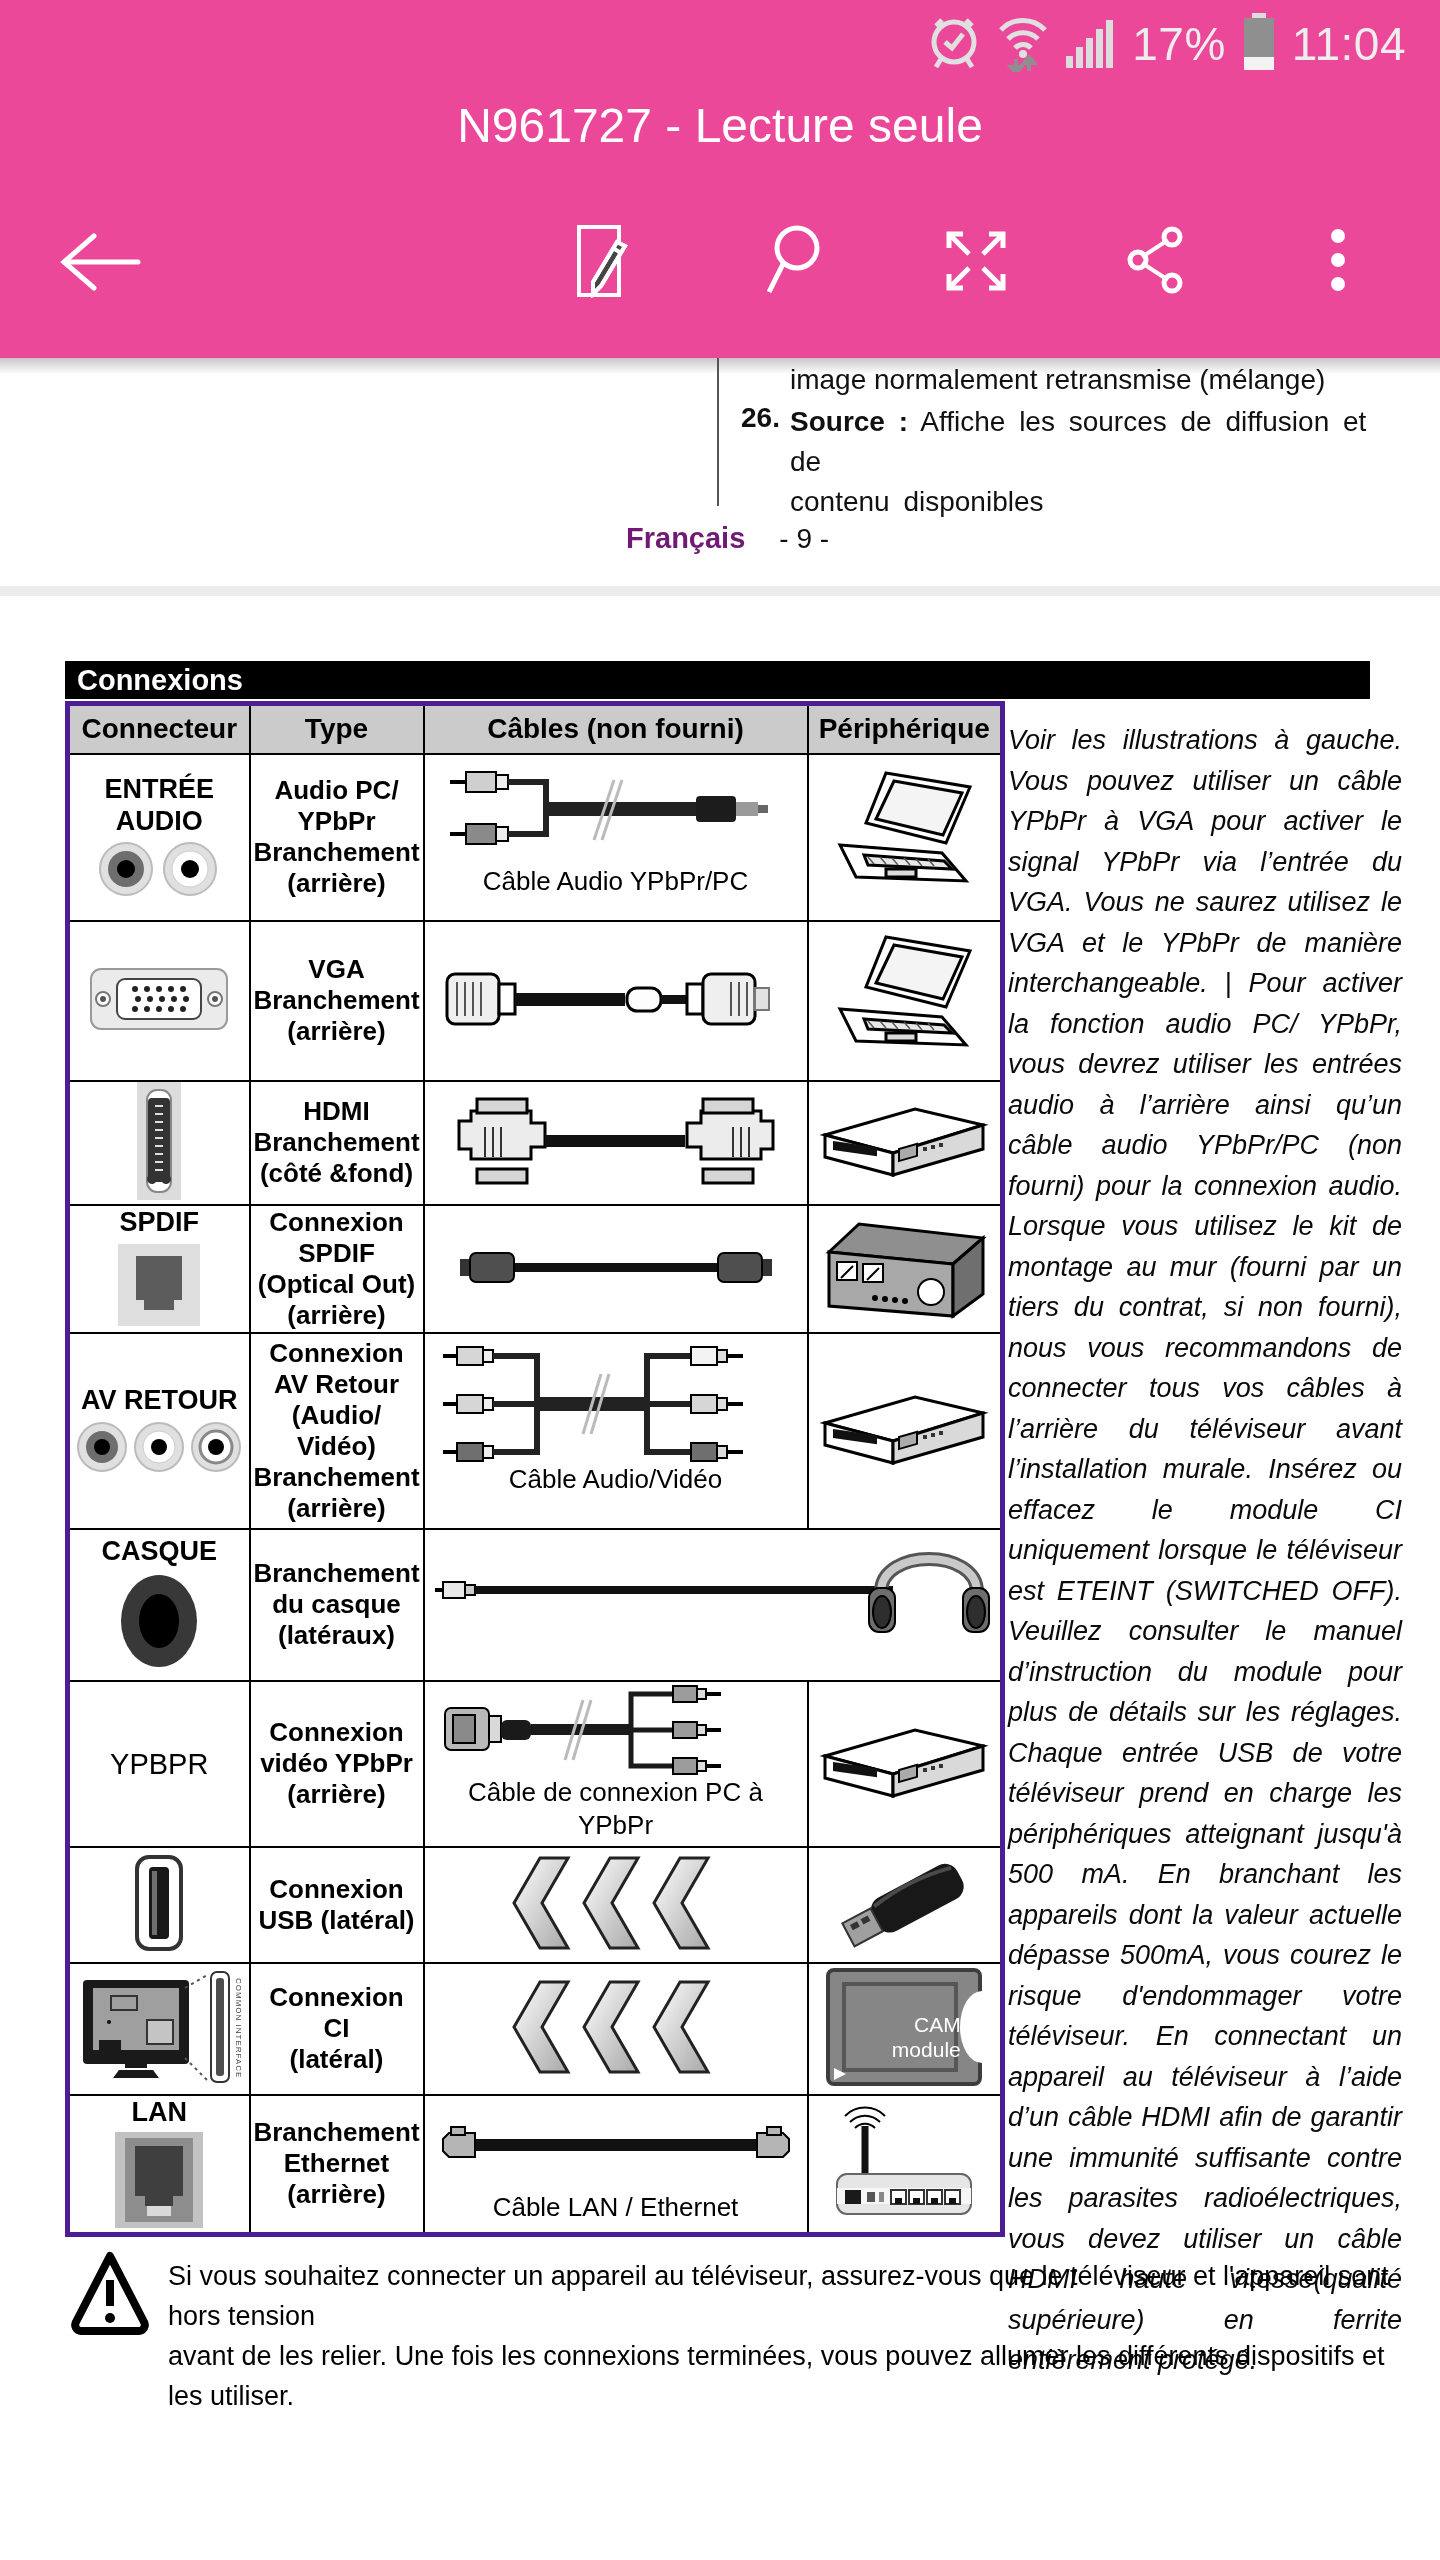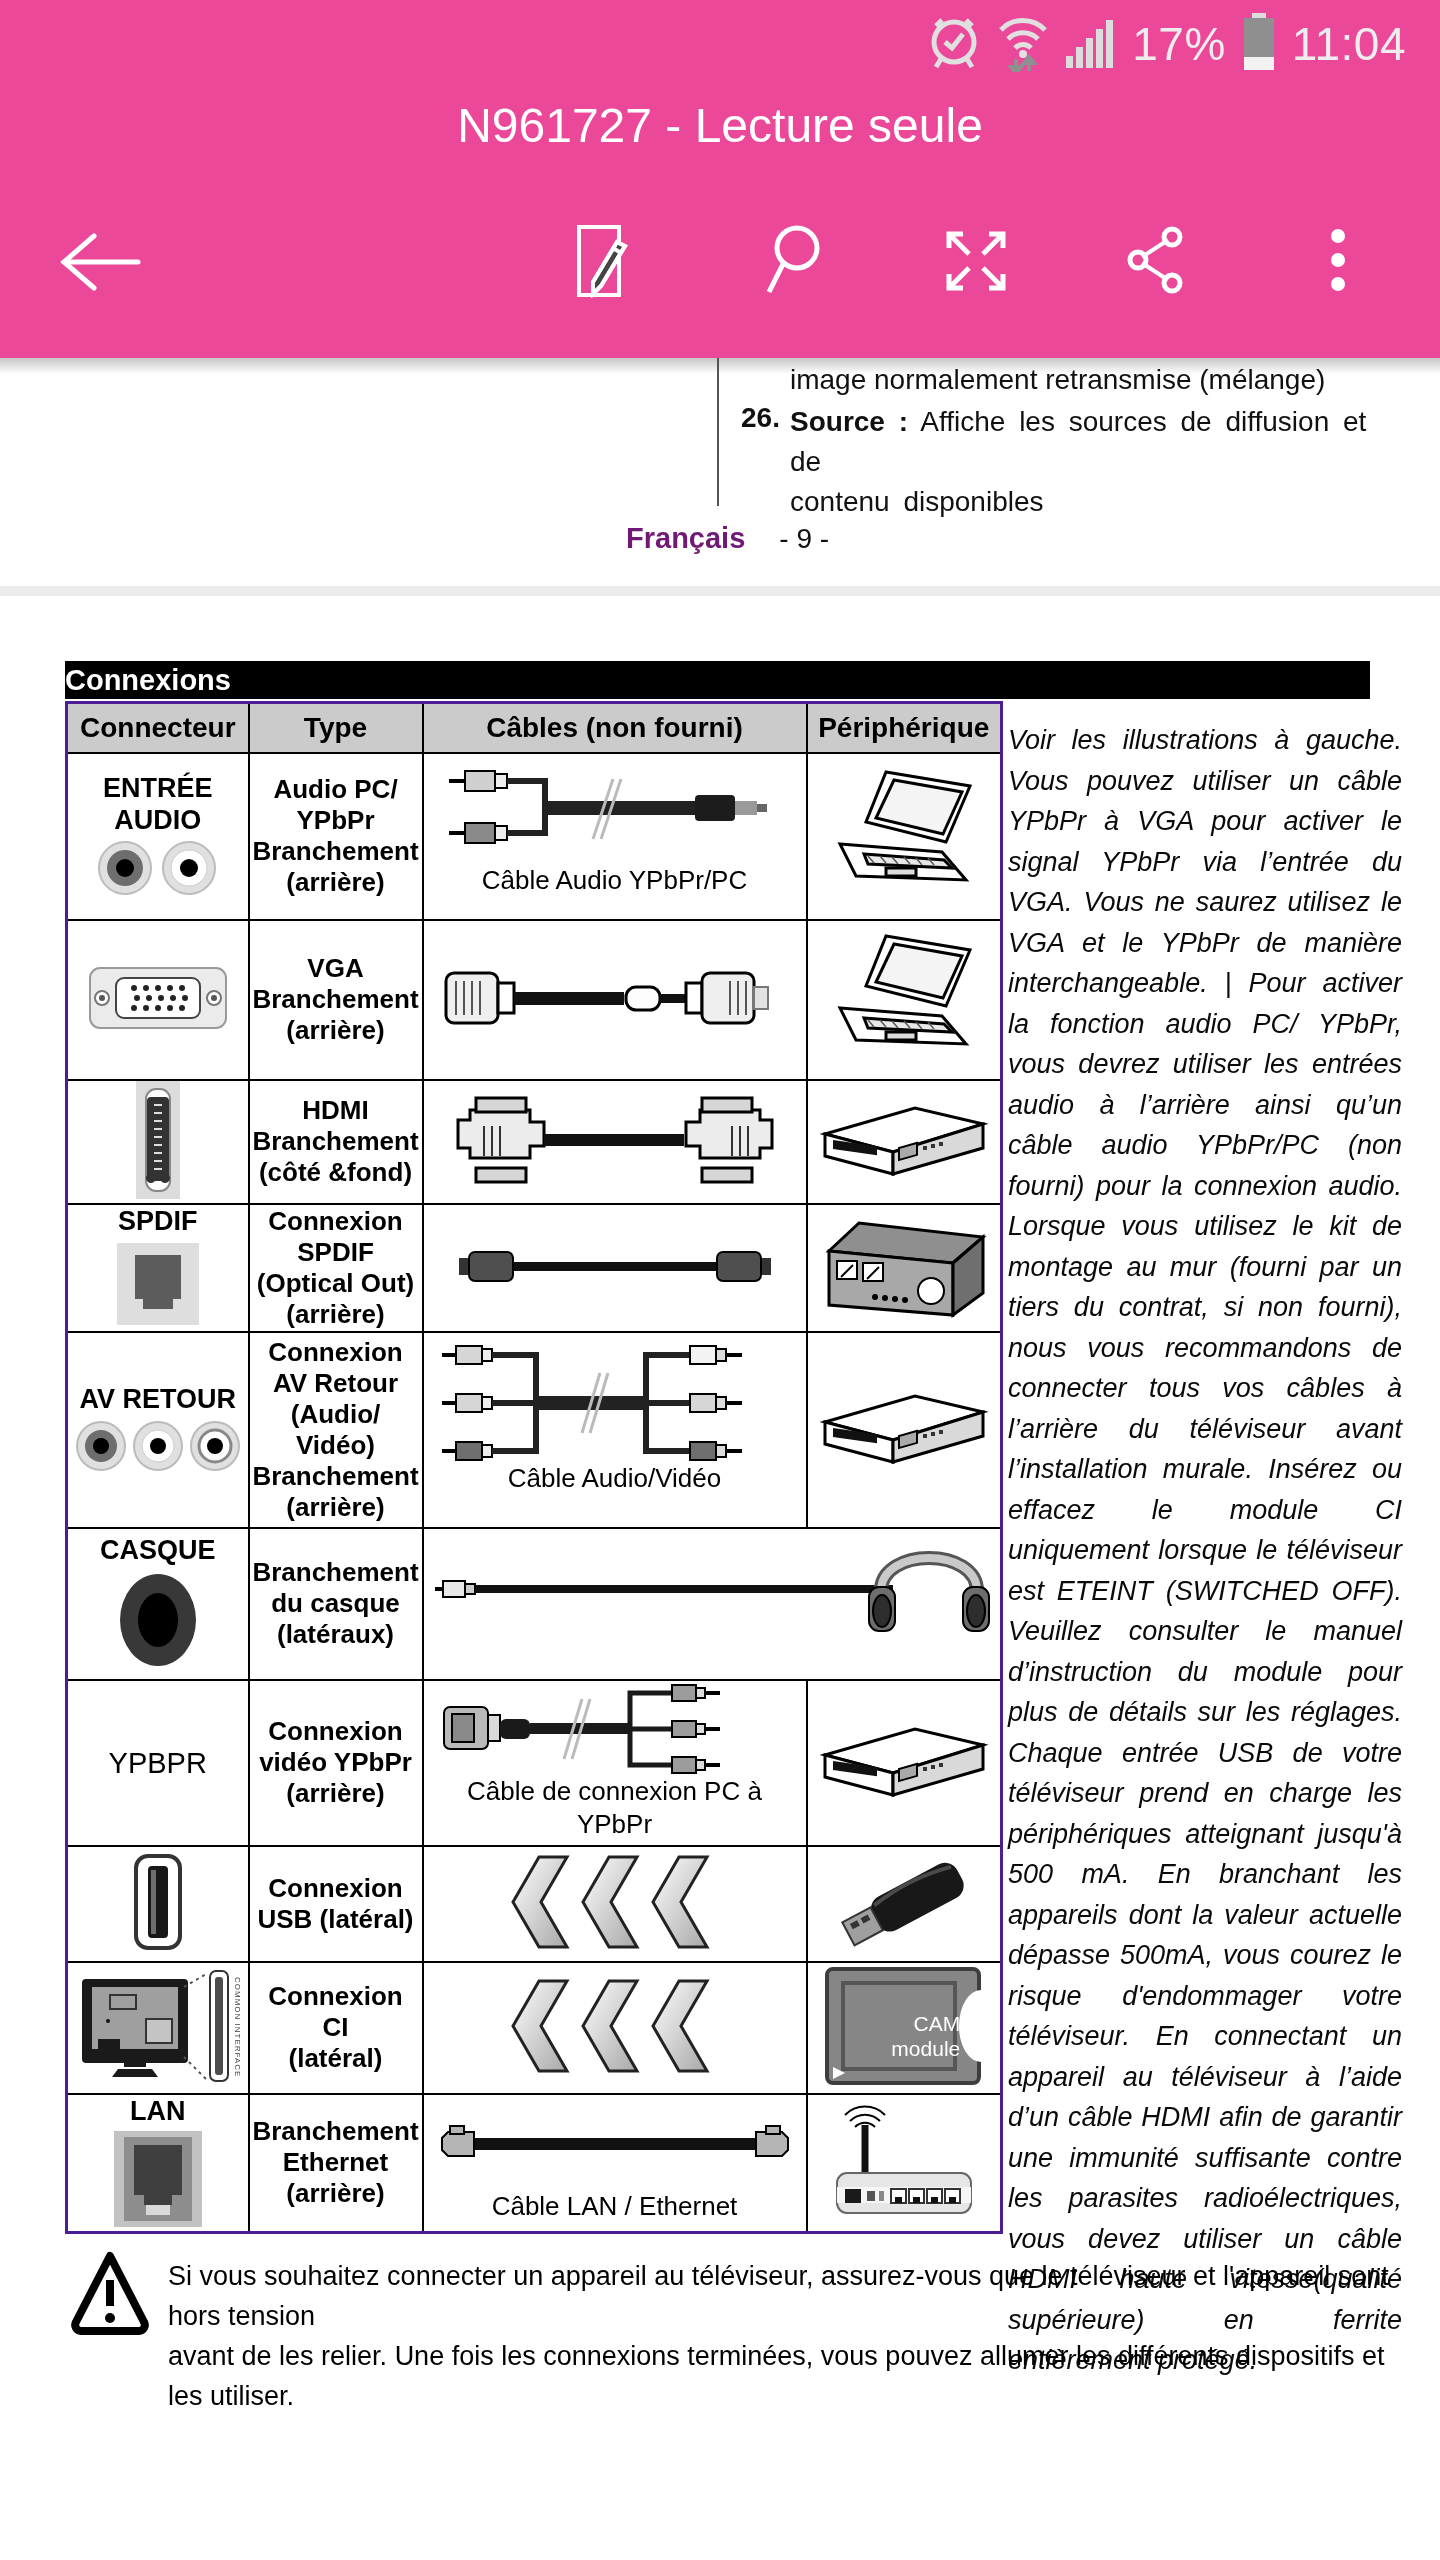--- a/index.html
+++ b/index.html
@@ -21,25 +21,25 @@
   .doc-item-num { position:absolute; left:741px; top:44px; font-size:28px; font-weight:bold; color:#111; }
   .doc-item-text { position:absolute; left:790px; top:44px; width:600px; font-size:28px; color:#111; line-height:40px; white-space:pre-line; word-spacing:6px; }
   .doc-item-text b { font-weight:bold; }
   .page-footer { position:absolute; left:626px; top:164px; display:flex; gap:34px; align-items:baseline; }
   .page-footer .lang { font-size:29px; font-weight:bold; color:#701a75; }
   .page-footer .pnum { font-size:28px; color:#111; }
   .page-sep { position:absolute; left:0; top:228px; width:1440px; height:10px; background:#ececec; }
 
   
   .section-bar { position:absolute; left:65px; top:303px; width:1305px; height:38px; background:#000; }
-  .section-bar span { display:block; color:#fff; font-size:29px; font-weight:bold; line-height:38px; }
+  .section-bar span { display:block; color:#fff; font-size:29px; font-weight:bold; line-height:38px; padding-left:12px; }
 
   table.conn { position:absolute; left:65px; top:343px; width:935px; border-collapse:collapse; table-layout:fixed; }
   table.conn td, table.conn th { border:2px solid #000; vertical-align:middle; text-align:center; padding:0; overflow:hidden; }
-  table.conn { border:3px solid #4c1d95; }
+  table.conn { border:5px solid #4c1d95; }
   th.hdr { background:#cbcbcb; font-size:28px; font-weight:bold; color:#000; height:50px; }
   .type-cell { font-size:26px; font-weight:bold; line-height:31px; white-space:pre-line; color:#000; }
   .conn-label { font-size:27px; font-weight:bold; line-height:32px; white-space:pre-line; color:#000; margin-bottom:4px; }
   .cable-cell { position:relative; }
   .cable-caption { position:absolute; left:0; width:100%; text-align:center; font-size:26px; line-height:33px; color:#000; white-space:pre-line; }
   .cam-wrap { position:relative; display:inline-block; }
   .cam-label { position:absolute; right:26px; top:44px; color:#fff; font-size:21px; line-height:25px; white-space:pre-line; text-align:right;margin-left:42px; }
   .ci-note { position:absolute; right:6px; top:14px; font-size:8px; color:#444; writing-mode:vertical-rl; letter-spacing:1px; }
 
   

